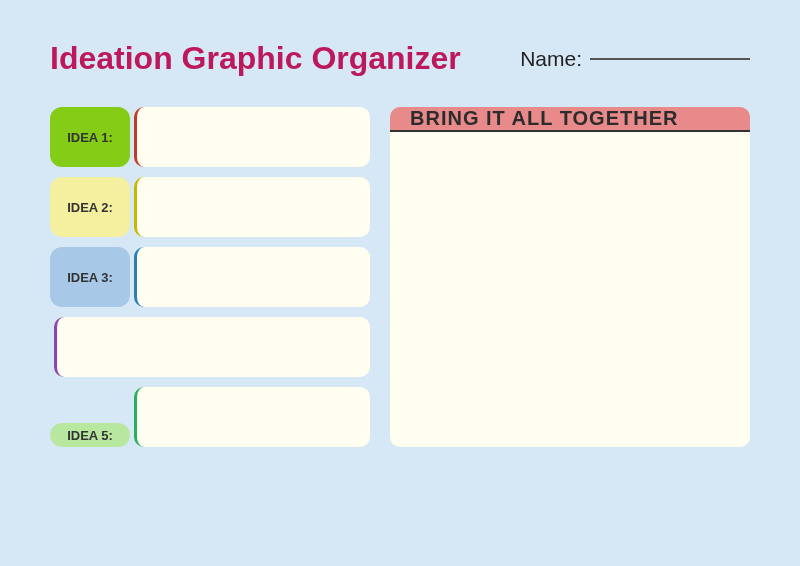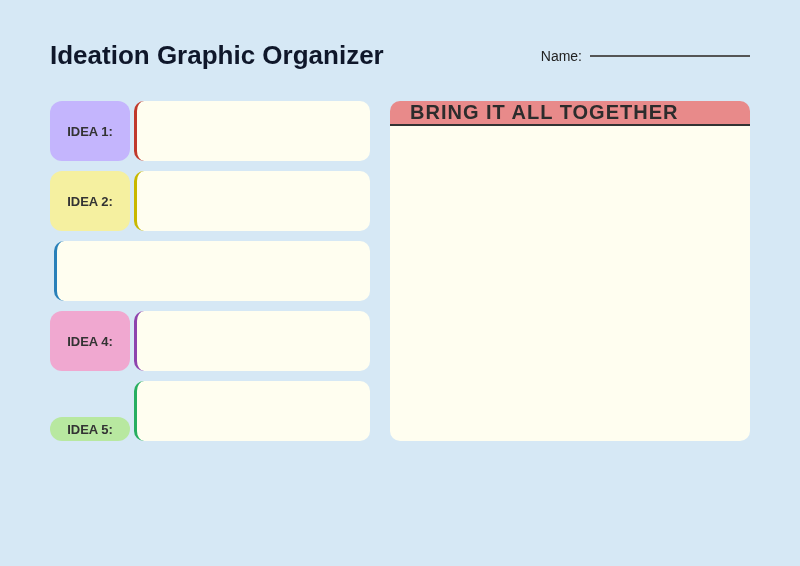--- a/index.html
+++ b/index.html
@@ -20,27 +20,27 @@
     }
 
     .header {
       display: flex;
       justify-content: space-between;
       align-items: center;
       margin-bottom: 30px;
     }
 
     .page-title {
-      font-size: 26px;
+      font-size: 32px;
       font-weight: bold;
-      color: #0f172a;
+      color: #be185d;
     }
 
     .name-field {
-      font-size: 14px;
+      font-size: 21px;
       color: #222;
       display: flex;
       align-items: center;
       gap: 8px;
     }
 
     .name-underline {
       display: inline-block;
       width: 160px;
       border-bottom: 2px solid #555;
@@ -69,21 +69,21 @@
       display: flex;
       align-items: center;
       justify-content: center;
       font-size: 13px;
       font-weight: bold;
       color: #333;
       padding: 0 12px;
       min-width: 80px;
     }
 
-    .idea-label-1 { background-color: #c4b5fd; }
+    .idea-label-1 { background-color: #84cc16; }
     .idea-label-2 { background-color: #f5f0a0; border-radius: 12px; }
     .idea-label-3 { background-color: #a8c8e8; }
     .idea-label-4 { background-color: #f0a8d0; }
     .idea-label-5 { background-color: #b8e8a0; margin-top: 36px; }
 
     .idea-input-area {
       flex: 1;
       background-color: #fffef0;
       border-radius: 10px;
       margin-left: 4px;
@@ -145,27 +145,27 @@
       </div>
 
       <div class="idea-row">
         <div class="idea-label idea-label-2">
           <span>IDEA 2:</span>
         </div>
         <div class="idea-input-area idea-input-area-2"></div>
       </div>
 
       <div class="idea-row">
+        <div class="idea-label idea-label-3">
+          <span>IDEA 3:</span>
+        </div>
         <div class="idea-input-area idea-input-area-3"></div>
       </div>
 
       <div class="idea-row">
-        <div class="idea-label idea-label-4">
-          <span>IDEA 4:</span>
-        </div>
         <div class="idea-input-area idea-input-area-4"></div>
       </div>
 
       <div class="idea-row">
         <div class="idea-label idea-label-5">
           <span>IDEA 5:</span>
         </div>
         <div class="idea-input-area idea-input-area-5"></div>
       </div>
 

